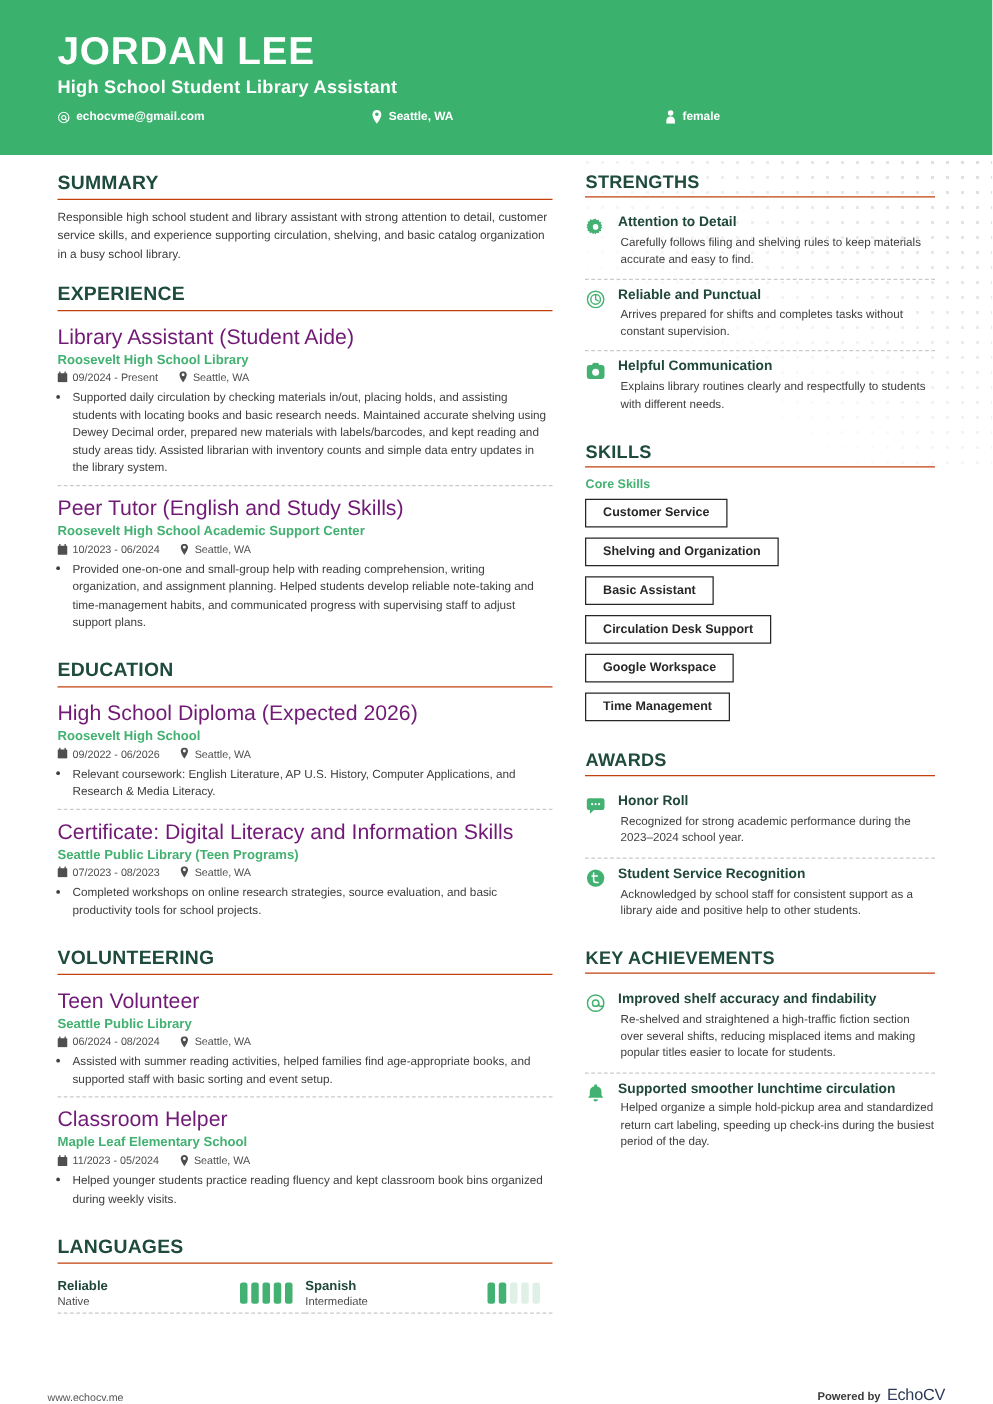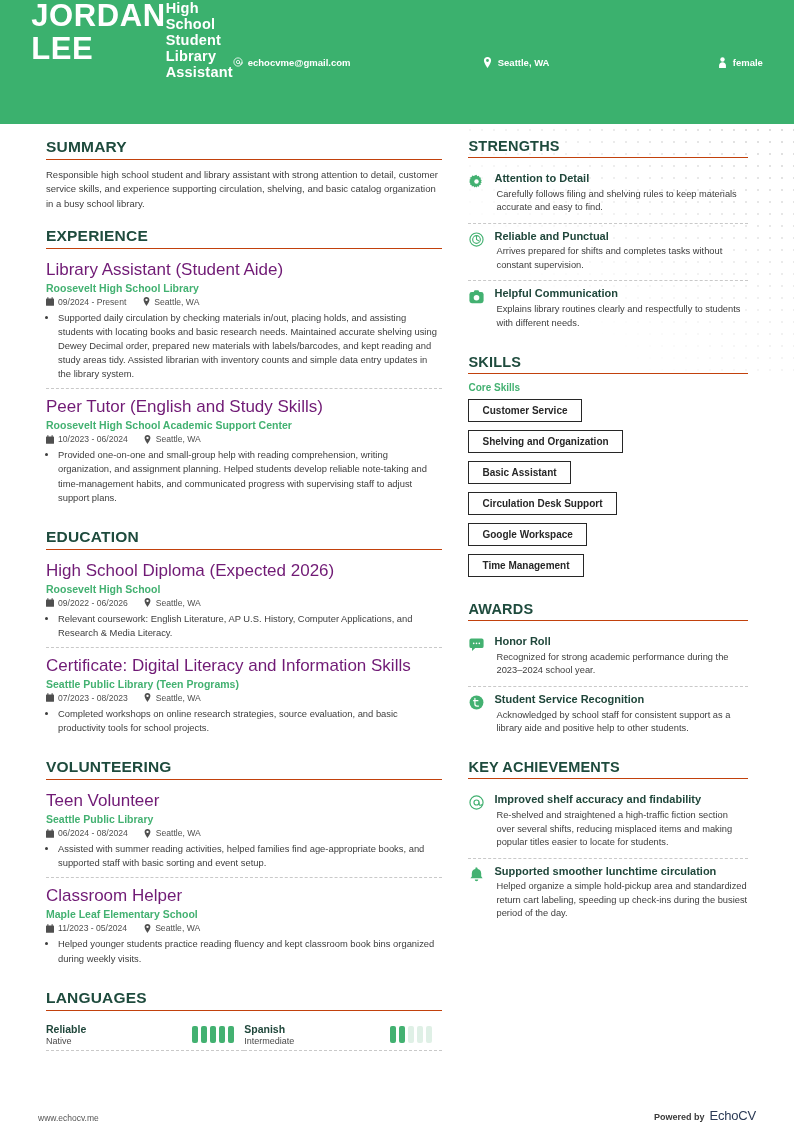--- a/index.html
+++ b/index.html
@@ -17,21 +17,21 @@
   }
 
   
   .header {
     background: #3bb16e;
     height: 124px;
     padding: 0 46px;
     box-sizing: border-box;
     position: relative;
     display: flex;
-    flex-direction: row;
+    flex-direction: column;
     justify-content: center;
   }
   .name {
     font-size: 31px;
     font-weight: bold;
     color: #ffffff;
     letter-spacing: 0.6px;
     line-height: 1.05;
     margin: 0 0 4px 0;
   }
@@ -44,21 +44,21 @@
   }
   .contact-row {
     display: flex;
     align-items: center;
     font-size: 9.5px;
     font-weight: bold;
     color: #ffffff;
   }
   .contact-item {
     display: flex;
-    align-items: center;
+    align-items: flex-end;
     gap: 5px;
   }
   .contact-item.ci-email { width: 250px; }
   .contact-item.ci-loc   { width: 235px; }
   .contact-ico {
     display: inline-flex;
     width: 10px;
     height: 10px;
     align-items: center;
     justify-content: center;

